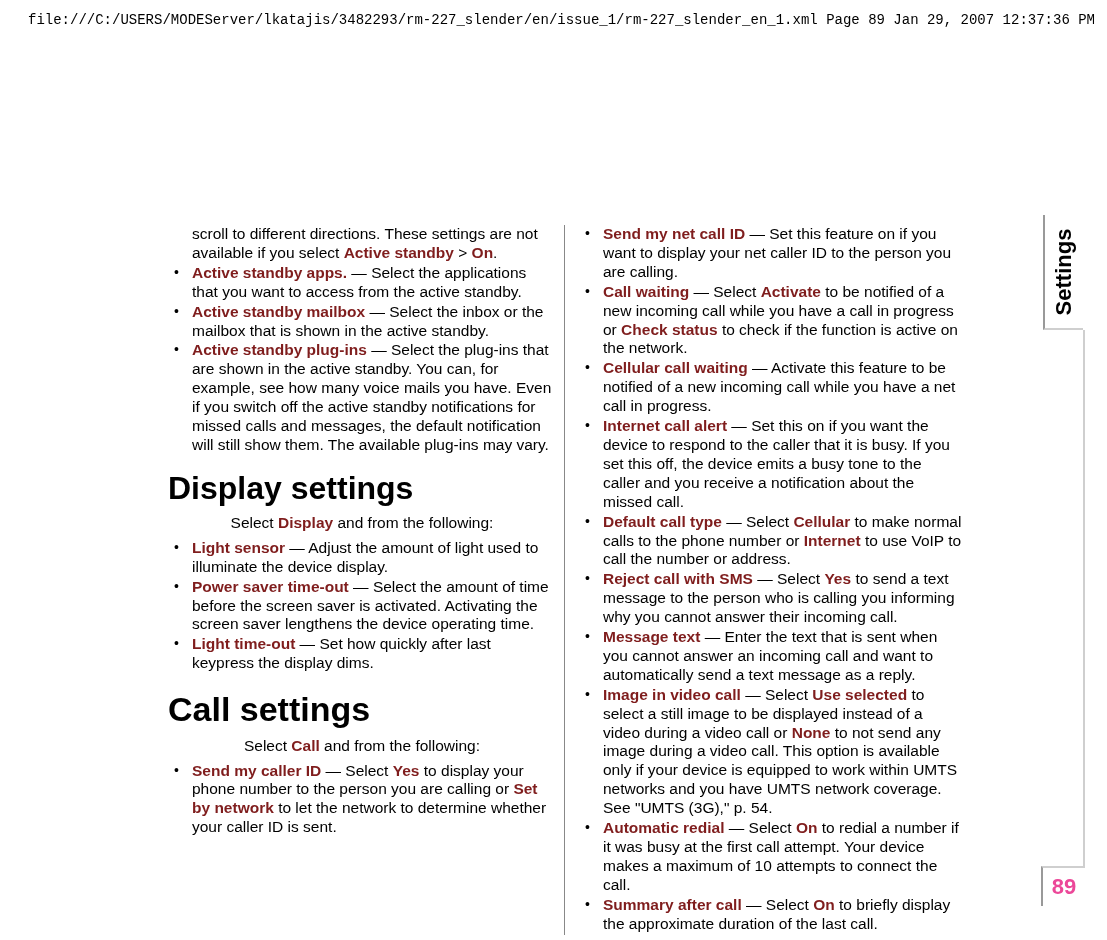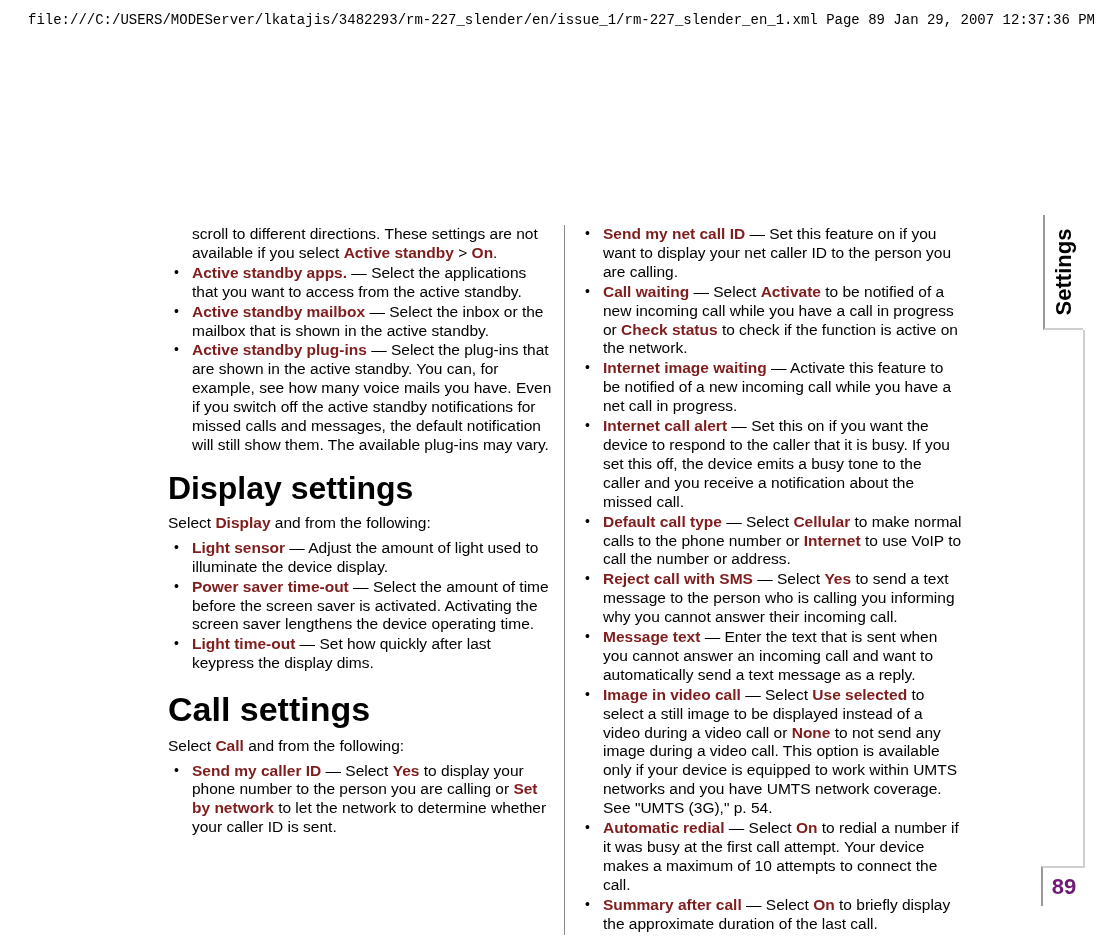--- a/index.html
+++ b/index.html
@@ -39,21 +39,21 @@
     content: "•";
     position: absolute;
     left: 6px;
     top: 0;
     font-size: 14px;
   }
   .continuation { padding-left: 24px; margin-bottom: 1px; }
   .highlight { color: #7f1d1d; font-weight: bold; }
   h2.section { font-size: 32px; font-weight: bold; margin: 14px 0 6px 0; }
   h1.section { font-size: 34px; font-weight: bold; margin: 16px 0 6px 0; }
-  .intro { margin-bottom: 6px; }
+  .intro { margin-bottom: 6px; text-align: center; }
   .side-tab {
     position: absolute;
     right: 24px;
     top: 215px;
     width: 40px;
     height: 115px;
     border-left: 2px solid #999;
     border-bottom: 2px solid #cfcfcf;
     display: flex;
     align-items: center;
@@ -70,21 +70,21 @@
     bottom: 34px;
     width: 44px;
     height: 40px;
     border-left: 2px solid #999;
     border-top: 2px solid #cfcfcf;
     display: flex;
     align-items: center;
     justify-content: center;
     font-weight: bold;
     font-size: 22px;
-    color: #701a75;
+    color: #ec4899;
   }
   .right-rail {
     position: absolute;
     right: 22px;
     top: 330px;
     bottom: 74px;
     width: 2px;
     border-left: 2px solid #cfcfcf;
   }
 </style>
@@ -130,21 +130,21 @@
     </p>
     <ul>
       <li><span class="highlight">Send my caller ID</span><span> — Select </span><span class="highlight">Yes</span><span> to display your phone number to the person you are calling or </span><span class="highlight">Set by network</span><span> to let the network to determine whether your caller ID is sent.</span></li>
     </ul>
   </div>
 
   <div class="col right">
     <ul>
       <li><span class="highlight">Send my net call ID</span><span> — Set this feature on if you want to display your net caller ID to the person you are calling.</span></li>
       <li><span class="highlight">Call waiting</span><span> — Select </span><span class="highlight">Activate</span><span> to be notified of a new incoming call while you have a call in progress or </span><span class="highlight">Check status</span><span> to check if the function is active on the network.</span></li>
-      <li><span class="highlight">Internet image waiting</span><span> — Activate this feature to be notified of a new incoming call while you have a net call in progress.</span></li>
+      <li><span class="highlight">Cellular call waiting</span><span> — Activate this feature to be notified of a new incoming call while you have a net call in progress.</span></li>
       <li><span class="highlight">Internet call alert</span><span> — Set this on if you want the device to respond to the caller that it is busy. If you set this off, the device emits a busy tone to the caller and you receive a notification about the missed call.</span></li>
       <li><span class="highlight">Default call type</span><span> — Select </span><span class="highlight">Cellular</span><span> to make normal calls to the phone number or </span><span class="highlight">Internet</span><span> to use VoIP to call the number or address.</span></li>
       <li><span class="highlight">Reject call with SMS</span><span> — Select </span><span class="highlight">Yes</span><span> to send a text message to the person who is calling you informing why you cannot answer their incoming call.</span></li>
       <li><span class="highlight">Message text</span><span> — Enter the text that is sent when you cannot answer an incoming call and want to automatically send a text message as a reply.</span></li>
       <li><span class="highlight">Image in video call</span><span> — Select </span><span class="highlight">Use selected</span><span> to select a still image to be displayed instead of a video during a video call or </span><span class="highlight">None</span><span> to not send any image during a video call. This option is available only if your device is equipped to work within UMTS networks and you have UMTS network coverage. See "UMTS (3G)," p. 54.</span></li>
       <li><span class="highlight">Automatic redial</span><span> — Select </span><span class="highlight">On</span><span> to redial a number if it was busy at the first call attempt. Your device makes a maximum of 10 attempts to connect the call.</span></li>
       <li><span class="highlight">Summary after call</span><span> — Select </span><span class="highlight">On</span><span> to briefly display the approximate duration of the last call.</span></li>
     </ul>
   </div>
 </div>

